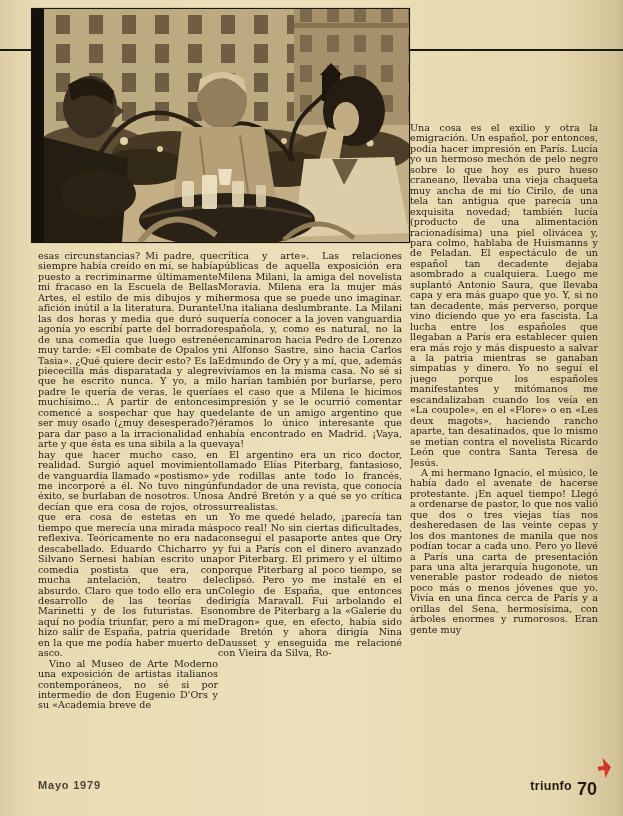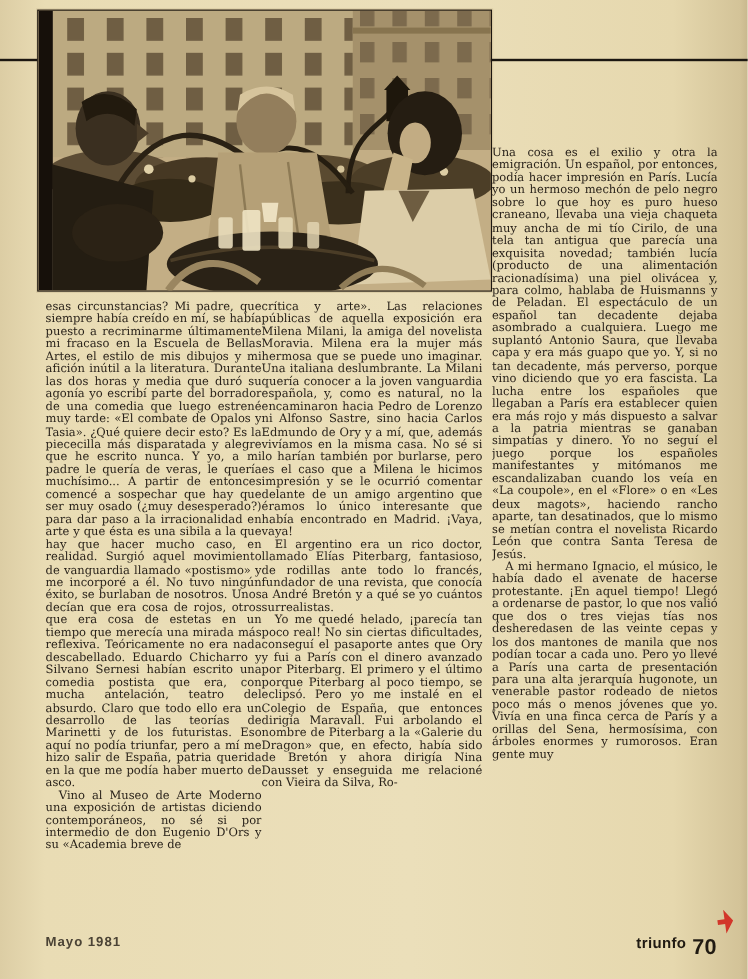--- a/index.html
+++ b/index.html
@@ -146,39 +146,39 @@
       <rect x="0" y="0" width="12" height="233" fill="#16100a"></rect>
     </svg>
   </figure>
 
   <div class="rule rule-left"></div>
   <div class="rule rule-right"></div>
 
 
   <div class="col col-1">
     <p>esas circunstancias? Mi padre, que siempre había creído en mí, se había puesto a recriminarme últimamente mi fracaso en la Escuela de Bellas Artes, el estilo de mis dibujos y mi afición inútil a la literatura. Durante las dos horas y media que duró su agonía yo escribí parte del borrador de una comedia que luego estrené muy tarde: «El combate de Opalos y Tasia». ¿Qué quiere decir esto? Es la piececilla más disparatada y alegre que he escrito nunca. Y yo, a mi padre le quería de veras, le quería muchísimo... A partir de entonces comencé a sospechar que hay que ser muy osado (¿muy desesperado?) para dar paso a la irracionalidad en arte y que ésta es una sibila a la que hay que hacer mucho caso, en realidad. Surgió aquel movimiento de vanguardia llamado «postismo» y me incorporé a él. No tuvo ningún éxito, se burlaban de nosotros. Unos decían que era cosa de rojos, otros que era cosa de estetas en un tiempo que merecía una mirada más reflexiva. Teóricamente no era nada descabellado. Eduardo Chicharro y Silvano Sernesi habían escrito una comedia postista que era, con mucha antelación, teatro del absurdo. Claro que todo ello era un desarrollo de las teorías de Marinetti y de los futuristas. Eso aquí no podía triunfar, pero a mí me hizo salir de España, patria querida en la que me podía haber muerto de asco.</p>
-    <p>Vino al Museo de Arte Moderno una exposición de artistas diciendo contemporáneos, no sé si por intermedio de don Eugenio D'Ors y su «Academia breve de</p>
+    <p>Vino al Museo de Arte Moderno una exposición de artistas italianos contemporáneos, no sé si por intermedio de don Eugenio D'Ors y su «Academia breve de</p>
   </div>
 
   <div class="col col-2">
     <p>crítica y arte». Las relaciones públicas de aquella exposición era Milena Milani, la amiga del novelista Moravia. Milena era la mujer más hermosa que se puede uno imaginar. Una italiana deslumbrante. La Milani quería conocer a la joven vanguardia española, y, como es natural, no la encaminaron hacia Pedro de Lorenzo ni Alfonso Sastre, sino hacia Carlos Edmundo de Ory y a mí, que, además vivíamos en la misma casa. No sé si lo harían también por burlarse, pero es el caso que a Milena le hicimos impresión y se le ocurrió comentar delante de un amigo argentino que éramos lo único interesante que había encontrado en Madrid. ¡Vaya, vaya!</p>
-    <p>El argentino era un rico doctor, llamado Elías Piterbarg, fantasioso, de rodillas ante todo lo francés, fundador de una revista, que conocía a André Bretón y a qué se yo cuántos surrealistas.</p>
+    <p>El argentino era un rico doctor, llamado Elías Piterbarg, fantasioso, de rodillas ante todo lo francés, fundador de una revista, que conocía a André Bretón y a qué se yo crítica surrealistas.</p>
     <p>Yo me quedé helado, ¡parecía tan poco real! No sin ciertas dificultades, conseguí el pasaporte antes que Ory y fui a París con el dinero avanzado por Piterbarg. El primero y el último porque Piterbarg al poco tiempo, se eclipsó. Pero yo me instalé en el Colegio de España, que entonces dirigía Maravall. Fui arbolando el nombre de Piterbarg a la «Galerie du Dragon» que, en efecto, había sido de Bretón y ahora dirigía Nina Dausset y enseguida me relacioné con Vieira da Silva, Ro-</p>
   </div>
 
   <div class="col col-3">
     <p>Una cosa es el exilio y otra la emigración. Un español, por entonces, podía hacer impresión en París. Lucía yo un hermoso mechón de pelo negro sobre lo que hoy es puro hueso craneano, llevaba una vieja chaqueta muy ancha de mi tío Cirilo, de una tela tan antigua que parecía una exquisita novedad; también lucía (producto de una alimentación racionadísima) una piel olivácea y, para colmo, hablaba de Huismanns y de Peladan. El espectáculo de un español tan decadente dejaba asombrado a cualquiera. Luego me suplantó Antonio Saura, que llevaba capa y era más guapo que yo. Y, si no tan decadente, más perverso, porque vino diciendo que yo era fascista. La lucha entre los españoles que llegaban a París era establecer quien era más rojo y más dispuesto a salvar a la patria mientras se ganaban simpatías y dinero. Yo no seguí el juego porque los españoles manifestantes y mitómanos me escandalizaban cuando los veía en «La coupole», en el «Flore» o en «Les deux magots», haciendo rancho aparte, tan desatinados, que lo mismo se metían contra el novelista Ricardo León que contra Santa Teresa de Jesús.</p>
     <p>A mi hermano Ignacio, el músico, le había dado el avenate de hacerse protestante. ¡En aquel tiempo! Llegó a ordenarse de pastor, lo que nos valió que dos o tres viejas tías nos desheredasen de las veinte cepas y los dos mantones de manila que nos podían tocar a cada uno. Pero yo llevé a París una carta de presentación para una alta jerarquía hugonote, un venerable pastor rodeado de nietos poco más o menos jóvenes que yo. Vivía en una finca cerca de París y a orillas del Sena, hermosísima, con árboles enormes y rumorosos. Eran gente muy</p>
   </div>
 
   <div class="cont-arrow">
     <svg viewBox="0 0 16 24" width="16" height="24">
       <path d="M2,10 L8,10 L8,2 L15,12 L8,22 L8,14 L2,14 Z" fill="#d2362a" transform="rotate(-8 8 12)"></path>
     </svg>
   </div>
 
-  <div class="footer-date">Mayo 1981</div>
+  <div class="footer-date">Mayo 1979</div>
   <div class="footer-mag">
     <span class="mag-name">triunfo</span>
     <span class="mag-page">70</span>
   </div>
 
 </div>
 
 </body></html>

